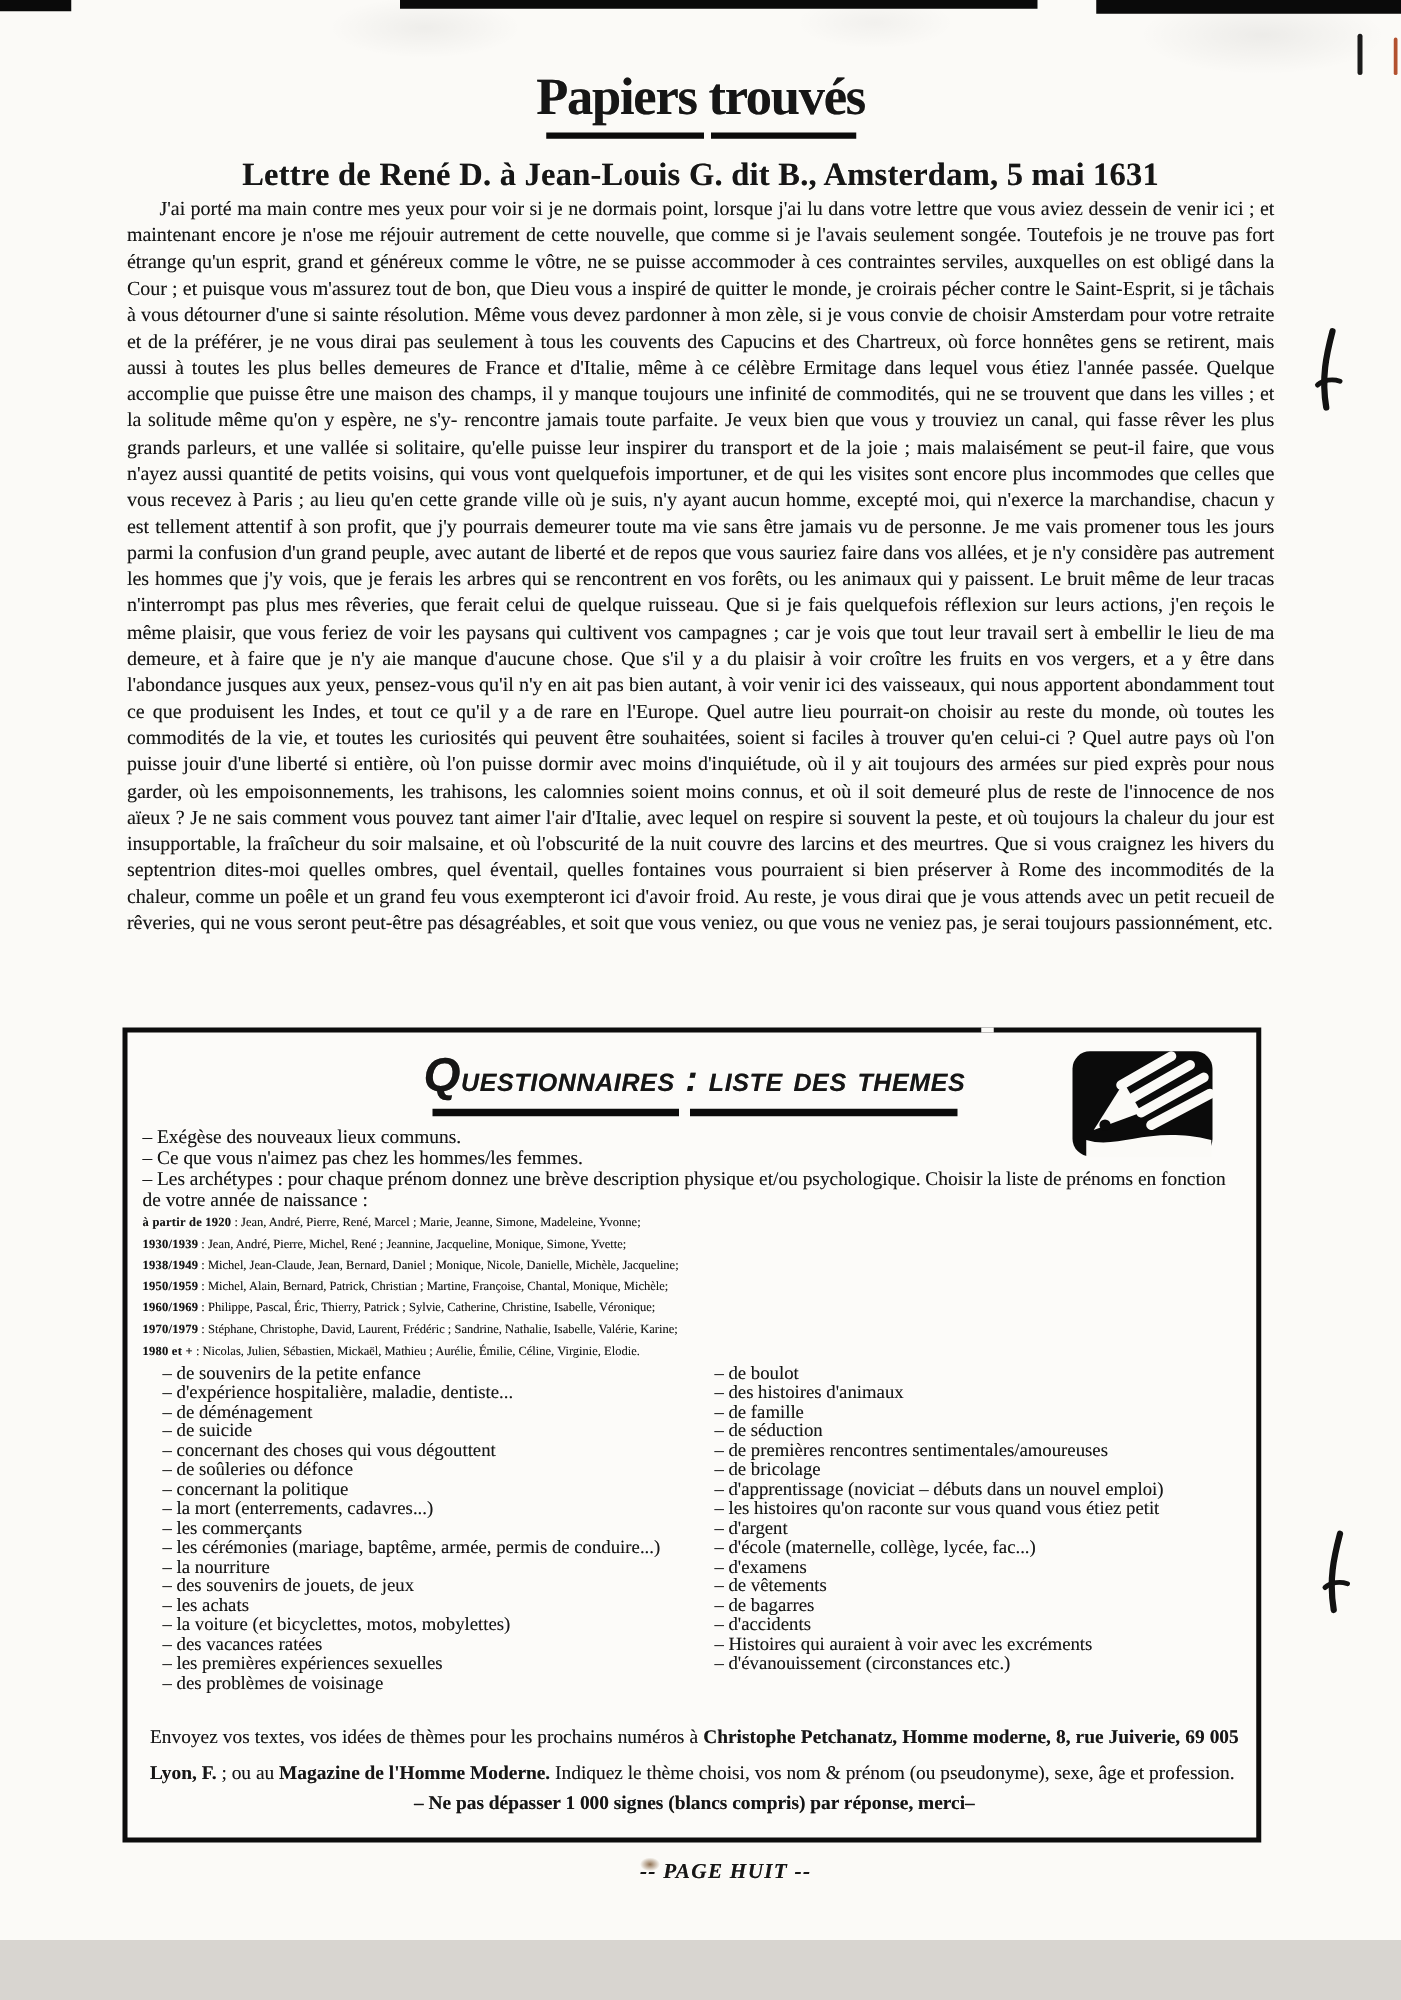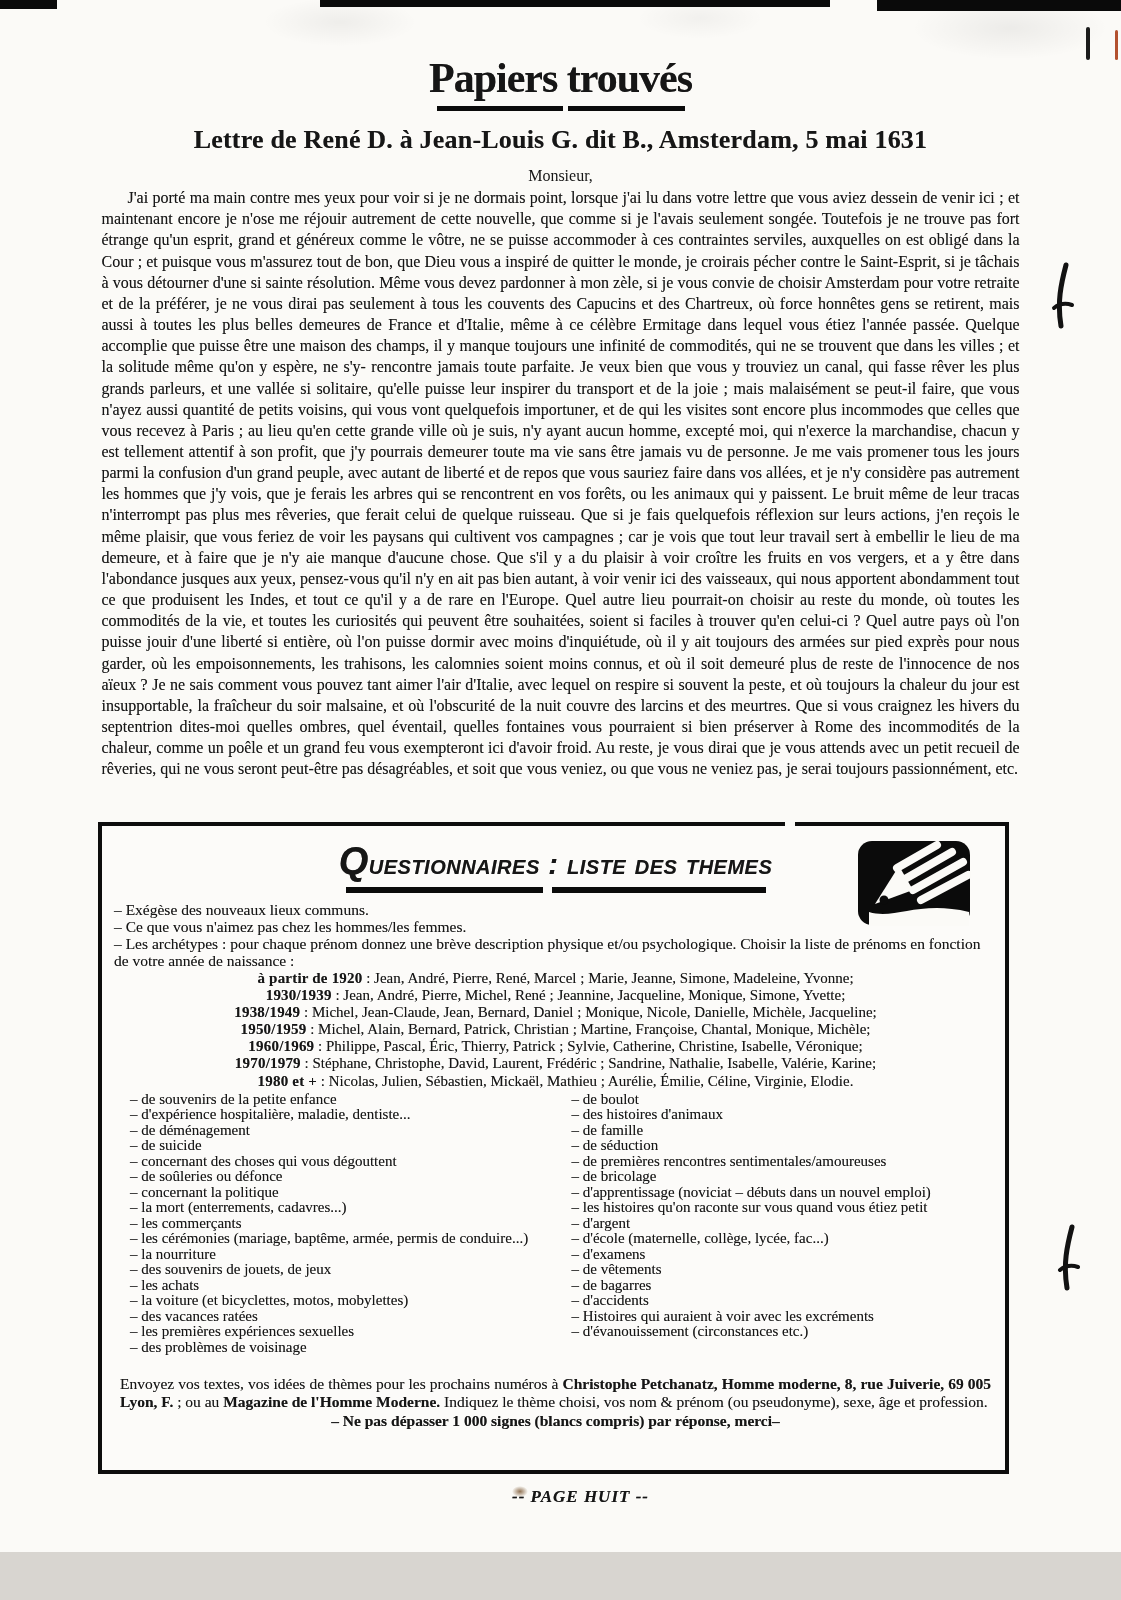--- a/index.html
+++ b/index.html
@@ -41,30 +41,30 @@
   .border-notch{position:absolute;left:683px;top:-4px;width:10px;height:4px;background:#fbfaf7;}
   .qhead{margin:4px 0 0;text-align:center;font-family:"Liberation Sans",sans-serif;
     font-style:italic;font-weight:700;font-variant:small-caps;font-size:29px;letter-spacing:.5px;
     text-shadow:0 0 .5px rgba(0,0,0,.55);}
   .qhead::first-letter{font-size:38px;}
   .qhead-rule{width:420px;height:6px;margin:4px auto 8px;
     background:linear-gradient(to right,#0b0b0b 0 47%,rgba(0,0,0,0) 47% 49%,#0b0b0b 49% 100%);}
   .hand-logo{position:absolute;right:34px;top:14px;width:114px;height:86px;}
   .intro-item{font-size:15.5px;line-height:17px;text-align:left;text-shadow:0 0 .4px rgba(0,0,0,.4);}
   .names{margin-top:1px;}
-  .name-row{font-size:15px;line-height:17.1px;white-space:nowrap;text-shadow:0 0 .4px rgba(0,0,0,.4);text-align:center;}
+  .name-row{font-size:10px;line-height:17.1px;white-space:nowrap;text-shadow:0 0 .4px rgba(0,0,0,.4);}
   .name-row b{letter-spacing:.2px;}
   .stories-head{margin:10px 0 4px;text-align:center;font-weight:700;font-style:italic;
     font-variant:small-caps;font-size:20px;letter-spacing:.6px;text-shadow:0 0 .5px rgba(0,0,0,.5);}
   .stories-head::first-letter{font-size:27px;}
   .cols{display:flex;margin-top:2px;}
   .col{width:50%;padding-left:16px;}
   .theme-item{font-size:15px;line-height:15.5px;white-space:nowrap;text-shadow:0 0 .4px rgba(0,0,0,.4);}
   .submit{margin-top:20px;padding:0 6px;}
-  .submit-p{font-size:15.5px;line-height:18px;text-align:justify;text-shadow:0 0 .4px rgba(0,0,0,.4);}
+  .submit-p{font-size:15.5px;line-height:29px;text-align:justify;text-shadow:0 0 .4px rgba(0,0,0,.4);}
   .submit-limit{margin-top:1px;text-align:center;font-weight:700;font-size:15.5px;
     text-shadow:0 0 .4px rgba(0,0,0,.45);}
   .page-footer{position:absolute;left:0;top:1487px;width:100%;text-align:center;font-weight:700;
     font-style:italic;font-size:17px;letter-spacing:1px;text-shadow:0 0 .5px rgba(0,0,0,.5);margin-left:20px;}
 </style>
 </head>
 <body>
 
 <div class="sheet">
 
@@ -79,21 +79,20 @@
   </svg>
   <svg class="ink-hook h2" viewBox="0 0 26 78">
     <path d="M16 3 C11 22 7 40 11 64" stroke="#121212" stroke-width="5" fill="none" stroke-linecap="round"></path>
     <path d="M4 46 C9 42 16 41 22 43" stroke="#121212" stroke-width="4" fill="none" stroke-linecap="round"></path>
   </svg>
   <div class="smudge"></div>
 
   <h1 class="page-title">Papiers trouvés</h1>
   <div class="title-rule"></div>
   <h2 class="letter-heading">Lettre de René D. à Jean-Louis G. dit B., Amsterdam, 5 mai 1631</h2>
-  <div class="salutation">Monsieur,</div>
   <p class="letter-body">J'ai porté ma main contre mes yeux pour voir si je ne dormais point, lorsque j'ai lu dans votre lettre que vous aviez dessein de venir ici ; et maintenant encore je n'ose me réjouir autrement de cette nouvelle, que comme si je l'avais seulement songée. Toutefois je ne trouve pas fort étrange qu'un esprit, grand et généreux comme le vôtre, ne se puisse accommoder à ces contraintes serviles, auxquelles on est obligé dans la Cour ; et puisque vous m'assurez tout de bon, que Dieu vous a inspiré de quitter le monde, je croirais pécher contre le Saint-Esprit, si je tâchais à vous détourner d'une si sainte résolution. Même vous devez pardonner à mon zèle, si je vous convie de choisir Amsterdam pour votre retraite et de la préférer, je ne vous dirai pas seulement à tous les couvents des Capucins et des Chartreux, où force honnêtes gens se retirent, mais aussi à toutes les plus belles demeures de France et d'Italie, même à ce célèbre Ermitage dans lequel vous étiez l'année passée. Quelque accomplie que puisse être une maison des champs, il y manque toujours une infinité de commodités, qui ne se trouvent que dans les villes ; et la solitude même qu'on y espère, ne s'y- rencontre jamais toute parfaite. Je veux bien que vous y trouviez un canal, qui fasse rêver les plus grands parleurs, et une vallée si solitaire, qu'elle puisse leur inspirer du transport et de la joie ; mais malaisément se peut-il faire, que vous n'ayez aussi quantité de petits voisins, qui vous vont quelquefois importuner, et de qui les visites sont encore plus incommodes que celles que vous recevez à Paris ; au lieu qu'en cette grande ville où je suis, n'y ayant aucun homme, excepté moi, qui n'exerce la marchandise, chacun y est tellement attentif à son profit, que j'y pourrais demeurer toute ma vie sans être jamais vu de personne. Je me vais promener tous les jours parmi la confusion d'un grand peuple, avec autant de liberté et de repos que vous sauriez faire dans vos allées, et je n'y considère pas autrement les hommes que j'y vois, que je ferais les arbres qui se rencontrent en vos forêts, ou les animaux qui y paissent. Le bruit même de leur tracas n'interrompt pas plus mes rêveries, que ferait celui de quelque ruisseau. Que si je fais quelquefois réflexion sur leurs actions, j'en reçois le même plaisir, que vous feriez de voir les paysans qui cultivent vos campagnes ; car je vois que tout leur travail sert à embellir le lieu de ma demeure, et à faire que je n'y aie manque d'aucune chose. Que s'il y a du plaisir à voir croître les fruits en vos vergers, et a y être dans l'abondance jusques aux yeux, pensez-vous qu'il n'y en ait pas bien autant, à voir venir ici des vaisseaux, qui nous apportent abondamment tout ce que produisent les Indes, et tout ce qu'il y a de rare en l'Europe. Quel autre lieu pourrait-on choisir au reste du monde, où toutes les commodités de la vie, et toutes les curiosités qui peuvent être souhaitées, soient si faciles à trouver qu'en celui-ci ? Quel autre pays où l'on puisse jouir d'une liberté si entière, où l'on puisse dormir avec moins d'inquiétude, où il y ait toujours des armées sur pied exprès pour nous garder, où les empoisonnements, les trahisons, les calomnies soient moins connus, et où il soit demeuré plus de reste de l'innocence de nos aïeux ? Je ne sais comment vous pouvez tant aimer l'air d'Italie, avec lequel on respire si souvent la peste, et où toujours la chaleur du jour est insupportable, la fraîcheur du soir malsaine, et où l'obscurité de la nuit couvre des larcins et des meurtres. Que si vous craignez les hivers du septentrion dites-moi quelles ombres, quel éventail, quelles fontaines vous pourraient si bien préserver à Rome des incommodités de la chaleur, comme un poêle et un grand feu vous exempteront ici d'avoir froid. Au reste, je vous dirai que je vous attends avec un petit recueil de rêveries, qui ne vous seront peut-être pas désagréables, et soit que vous veniez, ou que vous ne veniez pas, je serai toujours passionnément, etc.</p>
 
   <div class="qbox">
     <div class="border-notch"></div>
 
     <svg class="hand-logo" viewBox="0 0 114 86">
       <rect x="1" y="1" width="112" height="84" rx="14" fill="#0b0b0b"></rect>
       <g stroke="#fbfaf7" stroke-width="8" stroke-linecap="round">
         <line x1="40" y1="28" x2="80" y2="5"></line>
         <line x1="48" y1="39" x2="95" y2="12"></line>

